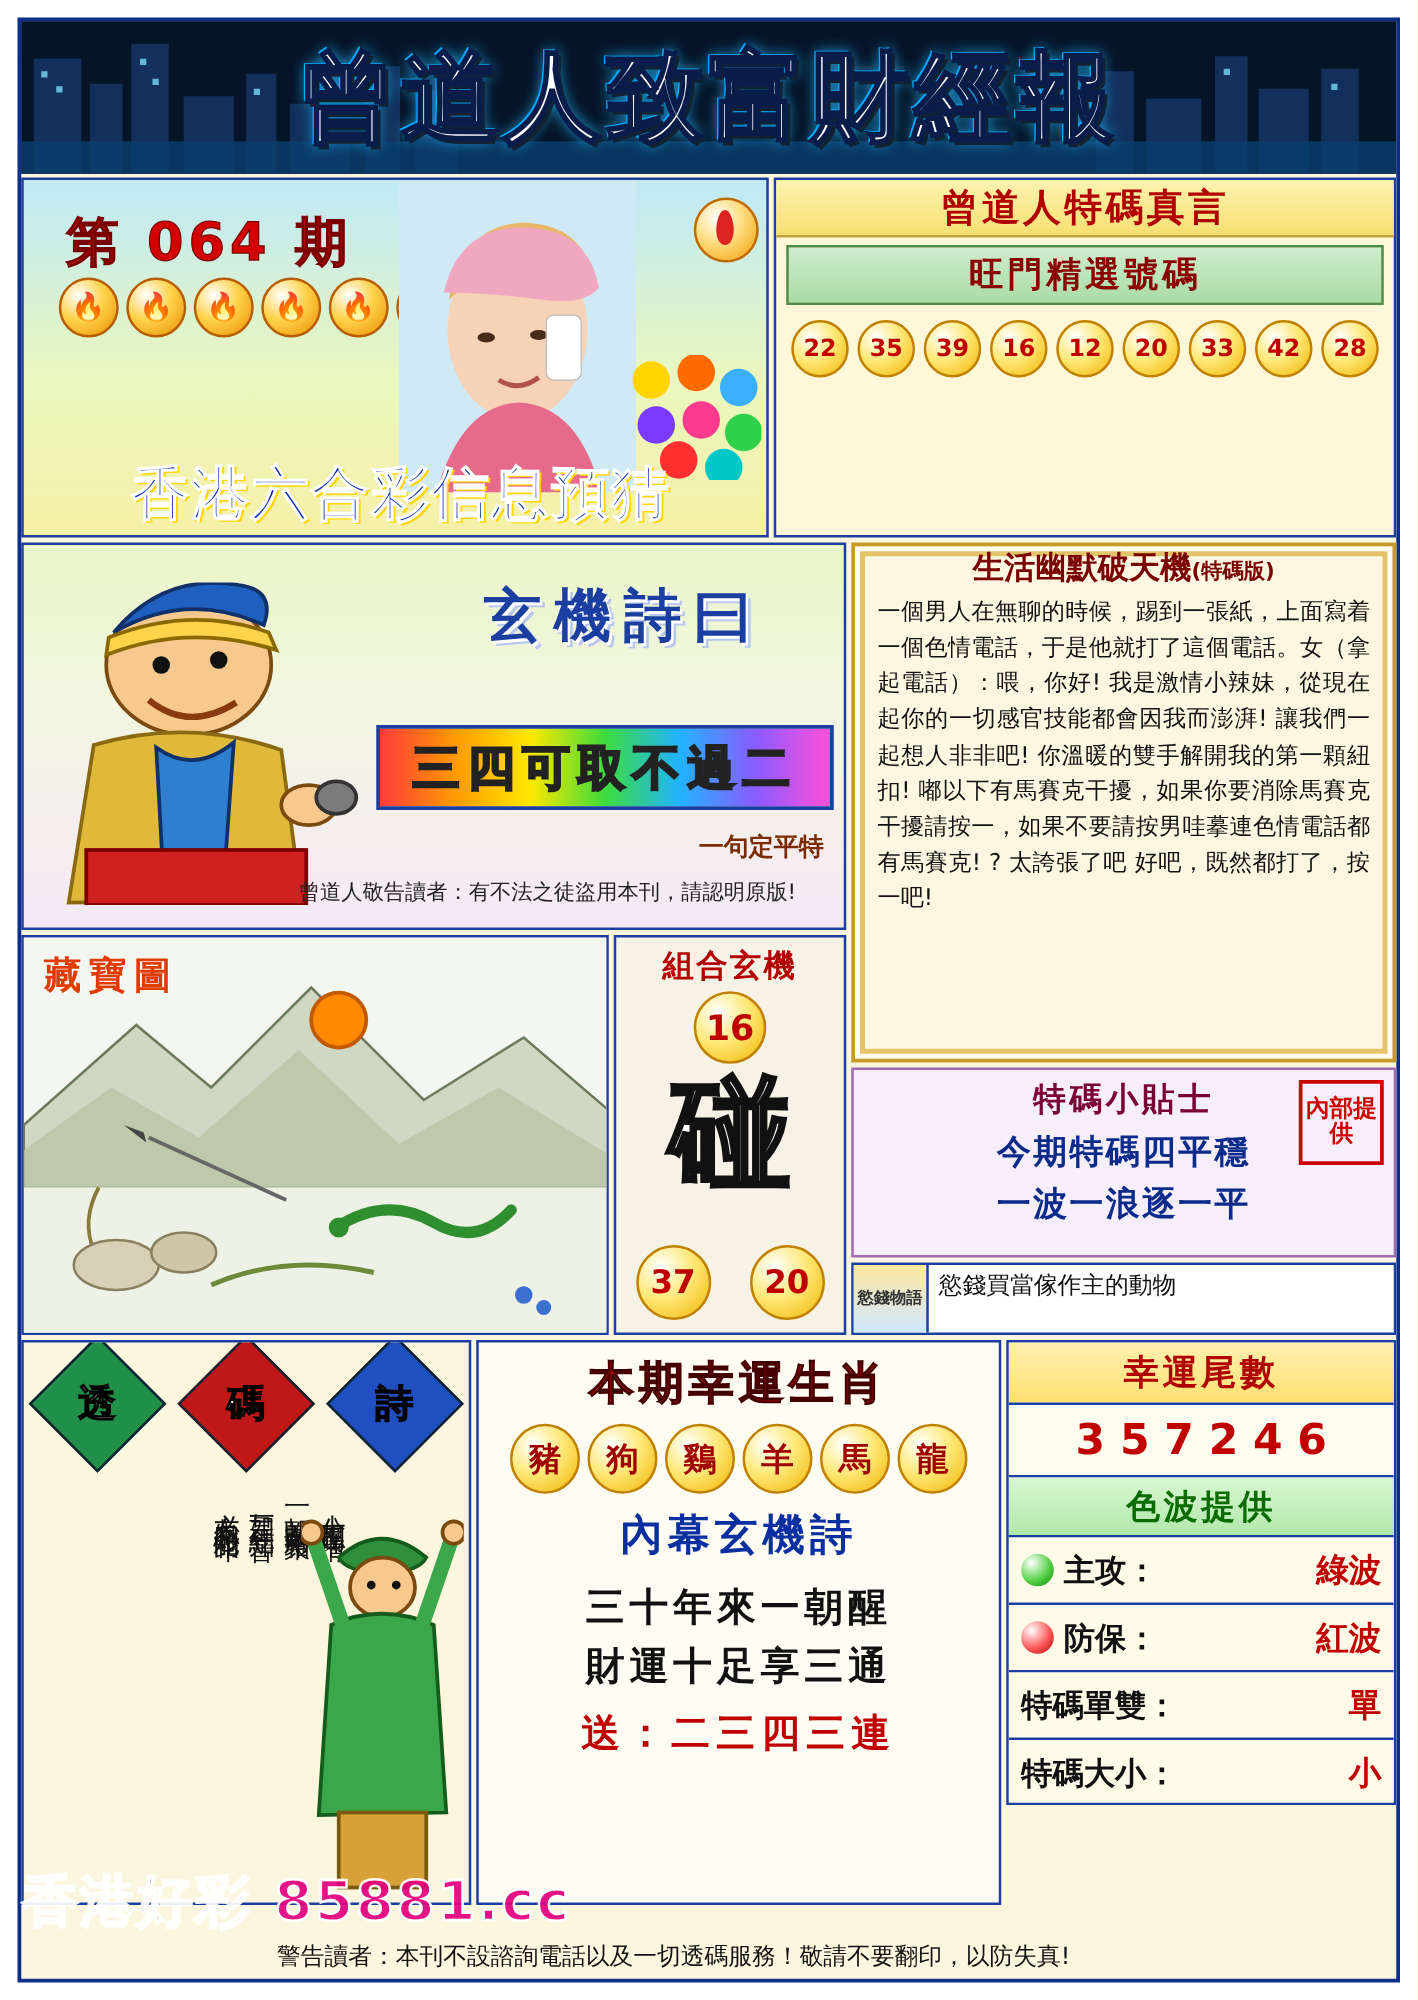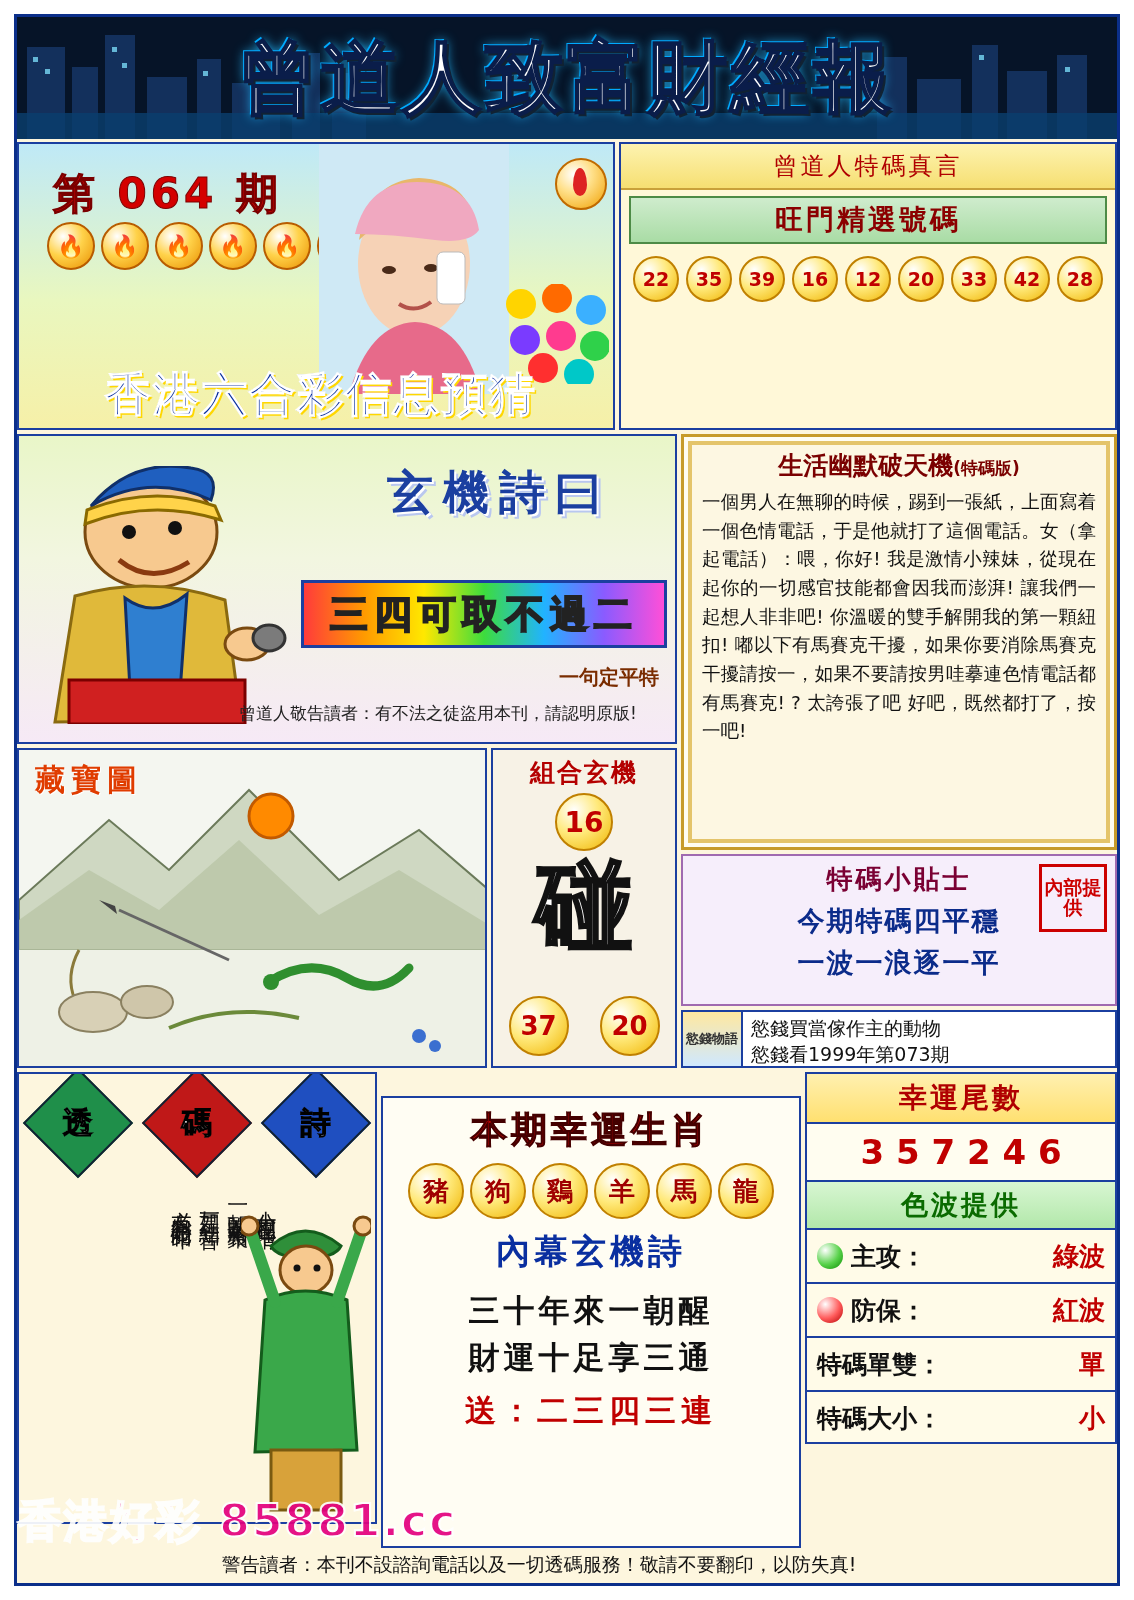--- a/index.html
+++ b/index.html
@@ -42,21 +42,21 @@
   .dots{position:absolute;left:498px;top:250px;}
   .subtitle{position:absolute;left:22px;top:220px;width:560px;text-align:center;
      font-size:46px;font-weight:bold;color:#0a2fa0;letter-spacing:2px;
      -webkit-text-stroke:1px #fff;text-shadow:2px 2px 0 #ffd700;}
 
   
   .topright{position:absolute;left:619px;top:142px;width:498px;height:288px;
      border:2px solid #1b3fa0;box-sizing:border-box;background:#fff8d8;overflow:hidden;}
   .tr-title{height:44px;background:linear-gradient(180deg,#fdf3b0,#f6df72);
      display:flex;align-items:center;justify-content:center;
-     font-size:24px;font-weight:normal;color:#b00000;letter-spacing:3px;border-bottom:2px solid #c9a13a;text-align:right;}
+     font-size:30px;font-weight:bold;color:#b00000;letter-spacing:3px;border-bottom:2px solid #c9a13a;text-align:right;}
   .tr-poem{padding:14px 10px 6px 10px;text-align:center;}
   .tr-poem div{font-size:25px;color:#0b2b8a;font-weight:bold;line-height:1.5;letter-spacing:1px;}
   .tr-sub{margin:6px 8px 0 8px;height:44px;background:linear-gradient(180deg,#cfeccd,#a9dca5);
      border:2px solid #4d8b46;display:flex;align-items:center;justify-content:center;
      font-size:28px;font-weight:bold;color:#8b0000;letter-spacing:3px;}
   .tr-nums{display:flex;justify-content:center;gap:7px;margin-top:12px;}
   .num-ball{width:42px;height:42px;border-radius:50%;background:radial-gradient(circle at 32% 28%,#fff,#ffe97a 45%,#f0b400 100%);
      border:2px solid #c08000;display:flex;align-items:center;justify-content:center;
      font-size:19px;font-weight:bold;color:#c00000;}
 
@@ -72,21 +72,21 @@
      border:3px solid #1b3fa0;display:flex;align-items:center;justify-content:center;margin-top:48px;}
   .rainbow span{font-size:38px;font-weight:bold;color:#fff;letter-spacing:6px;-webkit-text-stroke:2px #222;}
   .oldman{position:absolute;left:14px;top:30px;width:260px;height:258px;}
   .ping{position:absolute;right:16px;top:228px;font-size:20px;color:#7a2c00;font-weight:bold;}
   .warn1{position:absolute;left:220px;top:266px;font-size:17px;color:#222;}
 
   
   .humor{position:absolute;left:681px;top:434px;width:436px;height:416px;
      border:3px solid #c79b2a;box-sizing:border-box;background:#fdf7e2;
      box-shadow:inset 0 0 0 4px #fffdf2, inset 0 0 0 8px #e4c46a;overflow:hidden;}
-  .humor-title{text-align:center;margin-top:12px;font-size:25px;font-weight:bold;color:#7a0000;}
+  .humor-title{text-align:center;margin-top:0;font-size:25px;font-weight:bold;color:#7a0000;}
   .humor-title small{font-size:17px;}
   .humor-body{padding:6px 18px;font-size:18.5px;line-height:1.55;color:#111;text-align:justify;}
 
   
   .treasure{position:absolute;left:17px;top:748px;width:470px;height:320px;
      border:2px solid #1b3fa0;box-sizing:border-box;background:#ffffff;overflow:hidden;}
   .treasure-label{position:absolute;left:16px;top:10px;font-size:30px;font-weight:bold;color:#e03c00;
      letter-spacing:6px;text-shadow:1px 1px 0 #fff;}
 
   
@@ -127,21 +127,21 @@
   .dia{width:74px;height:74px;transform:rotate(45deg);display:flex;align-items:center;justify-content:center;
      border:2px solid #123;}
   .dia span{transform:rotate(-45deg);font-size:30px;font-weight:bold;color:#fff;-webkit-text-stroke:1px #000;}
   .vcols{position:absolute;left:10px;top:120px;width:250px;display:flex;flex-direction:row-reverse;gap:2px;}
   .vcol{writing-mode:vertical-rl;text-orientation:upright;font-size:21px;line-height:1.25;color:#111;
      letter-spacing:3px;height:310px;}
   .scholar{position:absolute;right:4px;top:118px;width:130px;height:320px;}
 
   
   .bm{position:absolute;left:381px;top:1072px;width:420px;height:452px;
-     border:2px solid #1b3fa0;box-sizing:border-box;background:#fffdf3;overflow:hidden;margin-top:24px;}
+     border:2px solid #1b3fa0;box-sizing:border-box;background:#fffdf3;overflow:hidden;}
   .bm-title{text-align:center;margin-top:8px;font-size:36px;font-weight:bold;color:#c00000;letter-spacing:4px;
      -webkit-text-stroke:1px #400;}
   .zodiac{display:flex;justify-content:center;gap:6px;margin-top:8px;}
   .zb{width:52px;height:52px;border-radius:50%;background:radial-gradient(circle at 32% 28%,#fff,#ffe97a 45%,#f0b400 100%);
      border:2px solid #c08000;display:flex;align-items:center;justify-content:center;font-size:26px;font-weight:bold;color:#a00000;}
   .bm-title2{text-align:center;margin-top:10px;font-size:34px;font-weight:bold;color:#0a2fa0;letter-spacing:4px;}
   .bm-poem{text-align:center;margin-top:12px;}
   .bm-poem div{font-size:31px;font-weight:bold;color:#111;line-height:1.5;letter-spacing:4px;}
   .bm-send{text-align:center;margin-top:10px;font-size:31px;font-weight:bold;color:#c00000;letter-spacing:5px;}
 
@@ -333,21 +333,20 @@
     <div class="stamp">內部提供</div>
     <div class="tips-title">特碼小貼士</div>
     <div class="tips-line">今期特碼四平穩</div>
     <div class="tips-line">一波一浪逐一平</div>
   </div>
 
   <div class="animal">
     <div class="animal-tag">慾錢物語</div>
     <div class="animal-txt">
       <div>慾錢買當傢作主的動物</div>
-      <div>慾錢看1999年第073期</div>
     </div>
   </div>
 
   <div class="bl">
     <div class="diamonds">
       <div class="dia" style="background:#1f8f4a">
           <span>透</span>
         </div>
       <div class="dia" style="background:#c01818">
           <span>碼</span>

